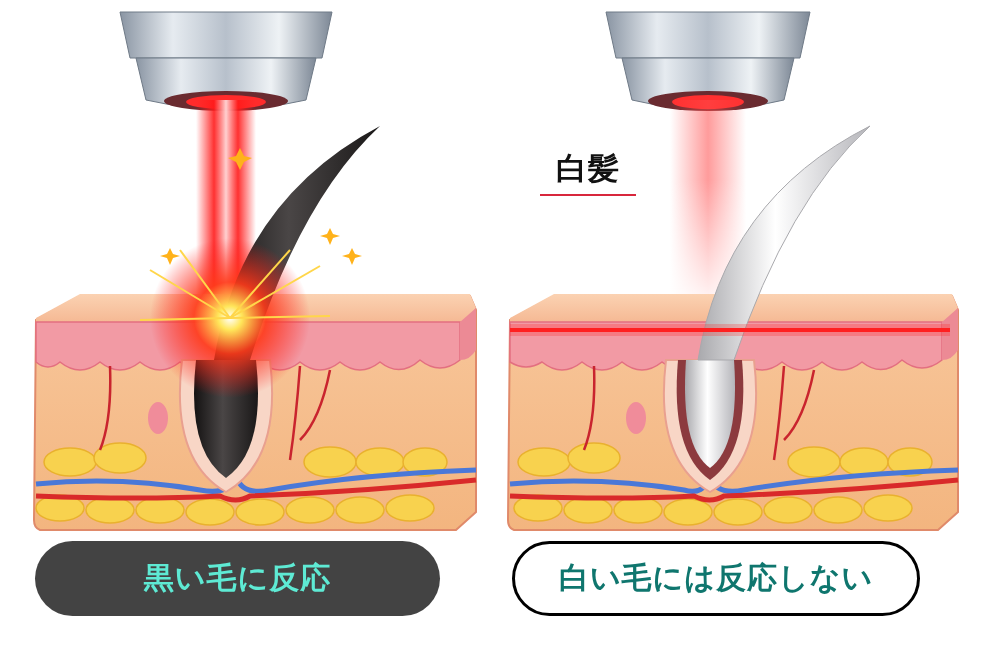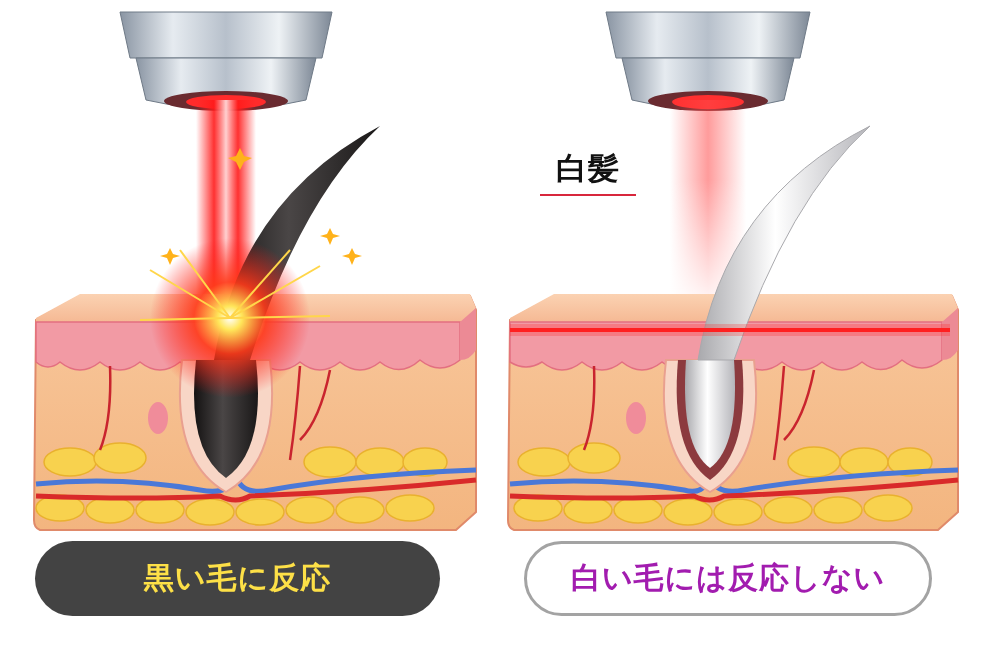--- a/index.html
+++ b/index.html
@@ -8,22 +8,22 @@
   .panel { position: absolute; top: 0; height: 663px; }
   .panel.left { left: 0; width: 498px; }
   .panel.right { left: 498px; width: 499px; }
   svg.scene { position: absolute; left: 0; top: 0; }
   .label-tag { position: absolute; font-weight: bold; color: #111; font-size: 31px; letter-spacing: 1px; }
   .label-tag .txt { display: block; }
   .label-tag .underline { position: absolute; height: 2px; background: #d8263c; left: 0; right: 0; }
   .result-btn { position: absolute; top: 541px; height: 75px; border-radius: 38px; box-sizing: border-box;
                 display: flex; align-items: center; justify-content: center;
                 font-size: 30px; font-weight: bold; letter-spacing: 1px; }
-  .result-btn.dark { left: 35px; width: 405px; background: #434343; color: #fde047; }
-  .result-btn.outline { left: 26px; width: 408px; background: #ffffff; color: #a21caf; border: 3px solid #a3a3a3; }
+  .result-btn.dark { left: 35px; width: 405px; background: #434343; color: #5eead4; }
+  .result-btn.outline { left: 14px; width: 408px; background: #ffffff; color: #0f766e; border: 3px solid #000000; }
 </style>
 </head>
 <body>
 
 <div class="panel left">
   <svg class="scene" width="498" height="663" viewBox="0 0 498 663">
     <defs>
       <linearGradient id="metalL" x1="0" x2="1" y1="0" y2="0">
         <stop offset="0" stop-color="#8a95a3"></stop>
         <stop offset="0.25" stop-color="#e6ebf0"></stop>

